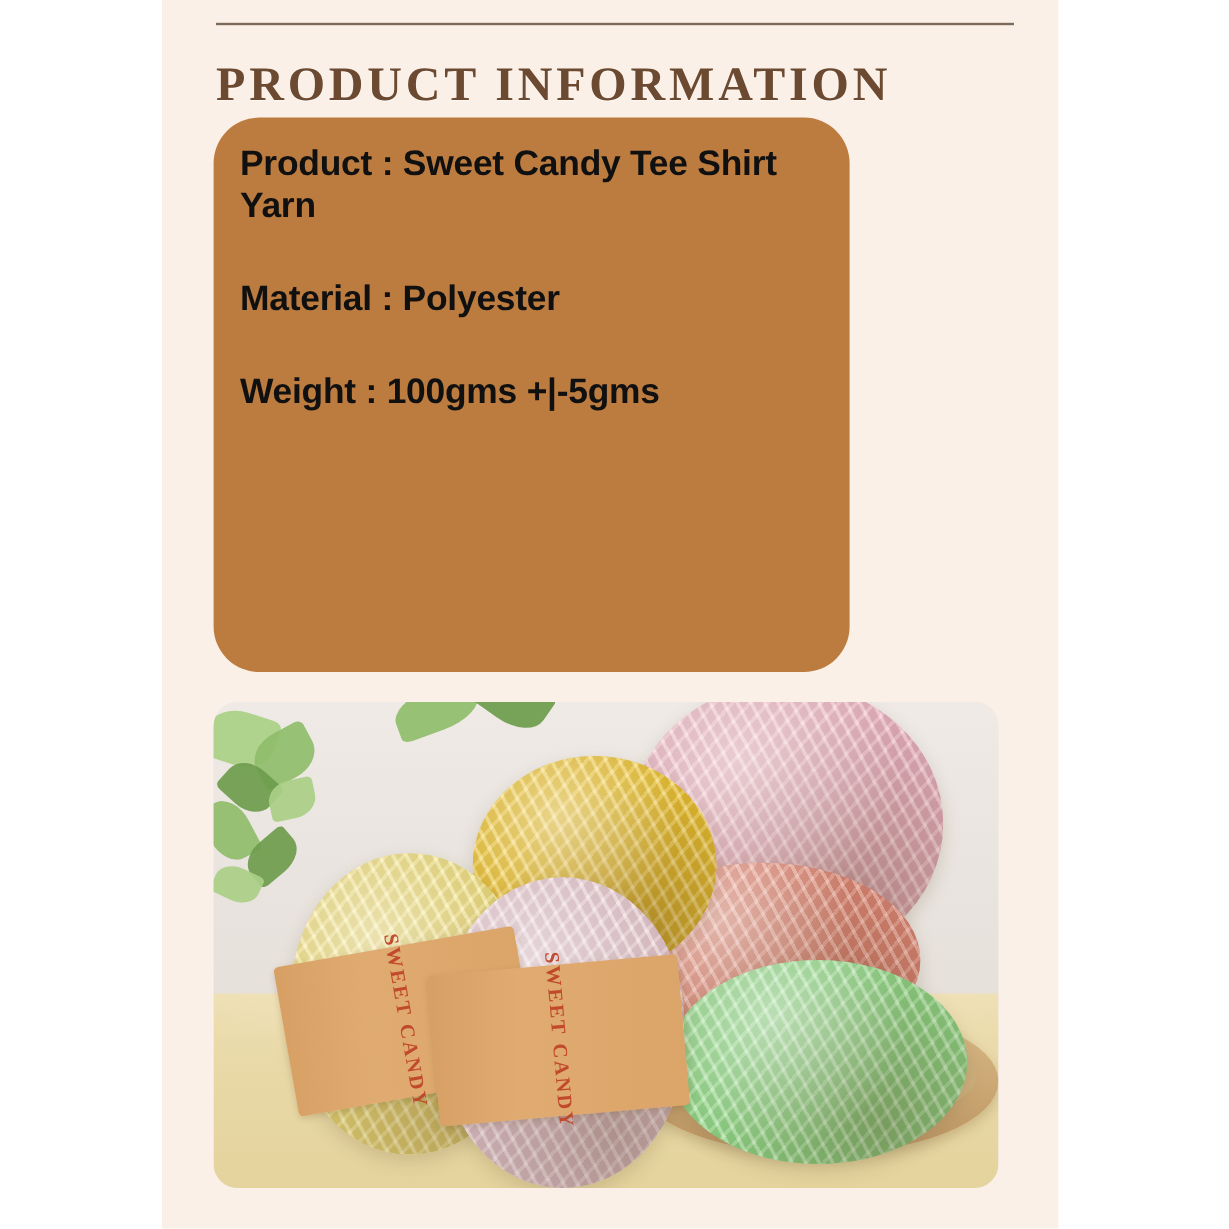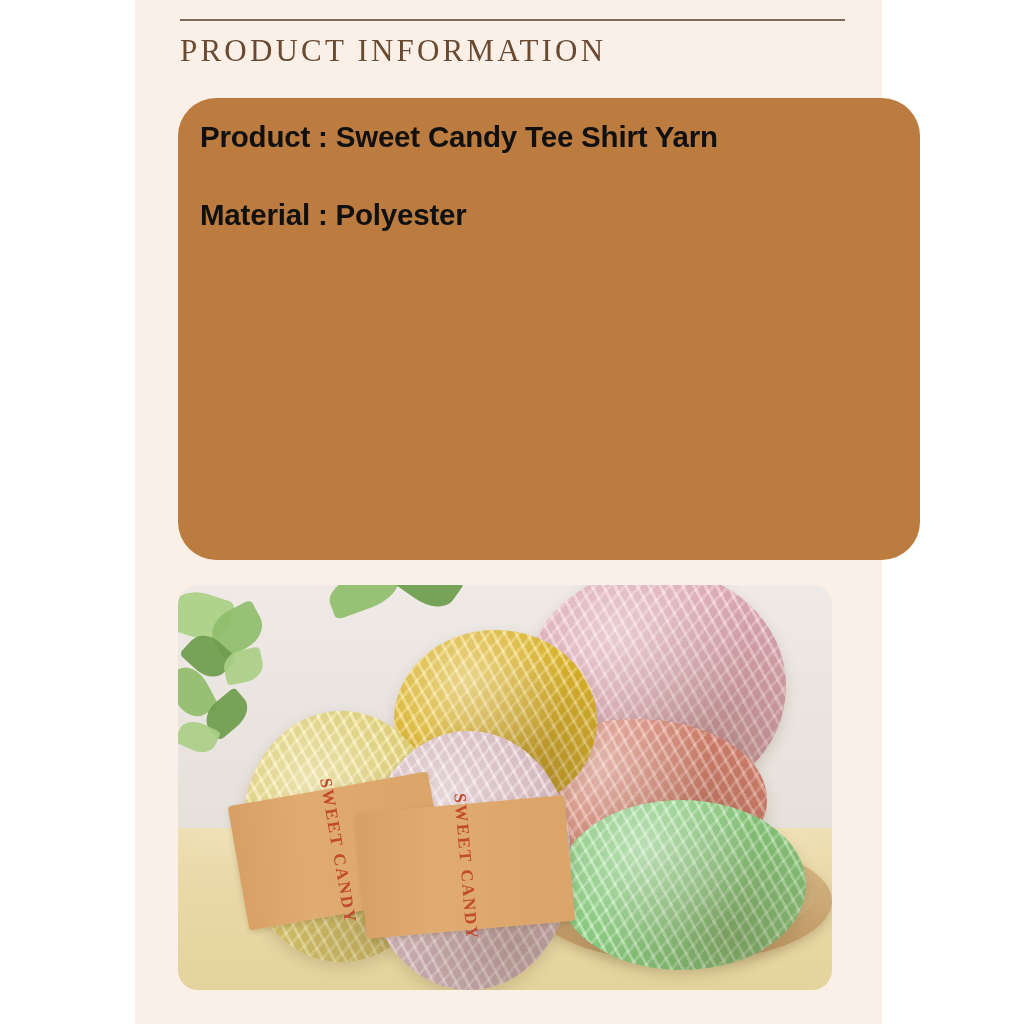--- a/index.html
+++ b/index.html
@@ -36,36 +36,36 @@
     top: 19px;
     width: 665px;
     height: 2px;
     background: #7d6a5a;
   }
 
   
   #page-title {
     position: absolute;
     left: 180px;
-    top: 33px;
+    top: 46px;
     font-family: "Liberation Serif", "DejaVu Serif", serif;
-    font-size: 31px;
-    font-weight: 400;
+    font-size: 40px;
+    font-weight: 700;
     letter-spacing: 3.2px;
     color: #6b4a31;
     white-space: nowrap;
     text-shadow: 0 1px 0 rgba(255,255,255,0.55);
   }
 
   
   #info-card {
     position: absolute;
     left: 178px;
     top: 98px;
-    width: 742px;
+    width: 530px;
     height: 462px;
     background: #bc7c40;
     border-radius: 38px;
     box-sizing: border-box;
     padding: 22px 26px 0 22px;
   }
 
   .info-line {
     color: #101010;
     font-family: "Liberation Sans", sans-serif;
@@ -206,20 +206,21 @@
 
   <div id="cream-panel"></div>
 
   <div id="divider"></div>
 
   <div id="page-title">PRODUCT INFORMATION</div>
 
   <div id="info-card">
     <p class="info-line">Product : Sweet Candy Tee Shirt Yarn</p>
     <p class="info-line">Material : Polyester</p>
+    <p class="info-line">Weight : 100gms +|-5gms</p>
   </div>
 
   <div id="product-photo">
     <div class="scene">
 
       <div class="bg-wall"></div>
       <div class="bg-table"></div>
       <div class="table-edge"></div>
 
       <div class="leaf light" style="left:-1%;  top:2%;  width:9%;  height:11%; transform:rotate(18deg);"></div>

